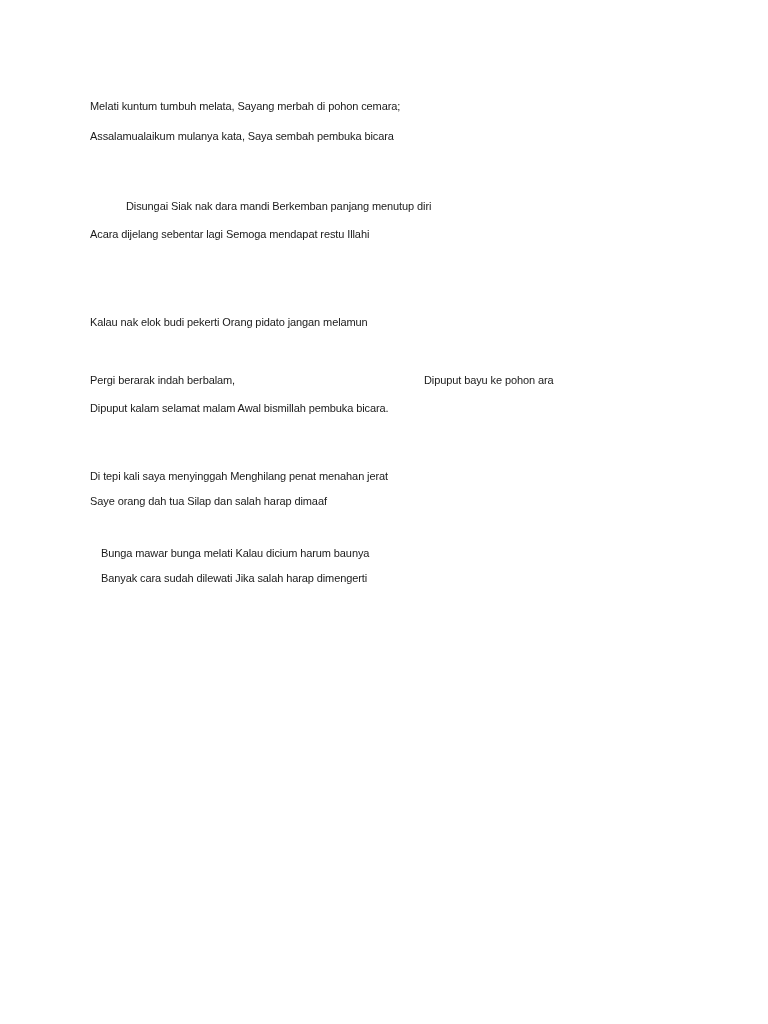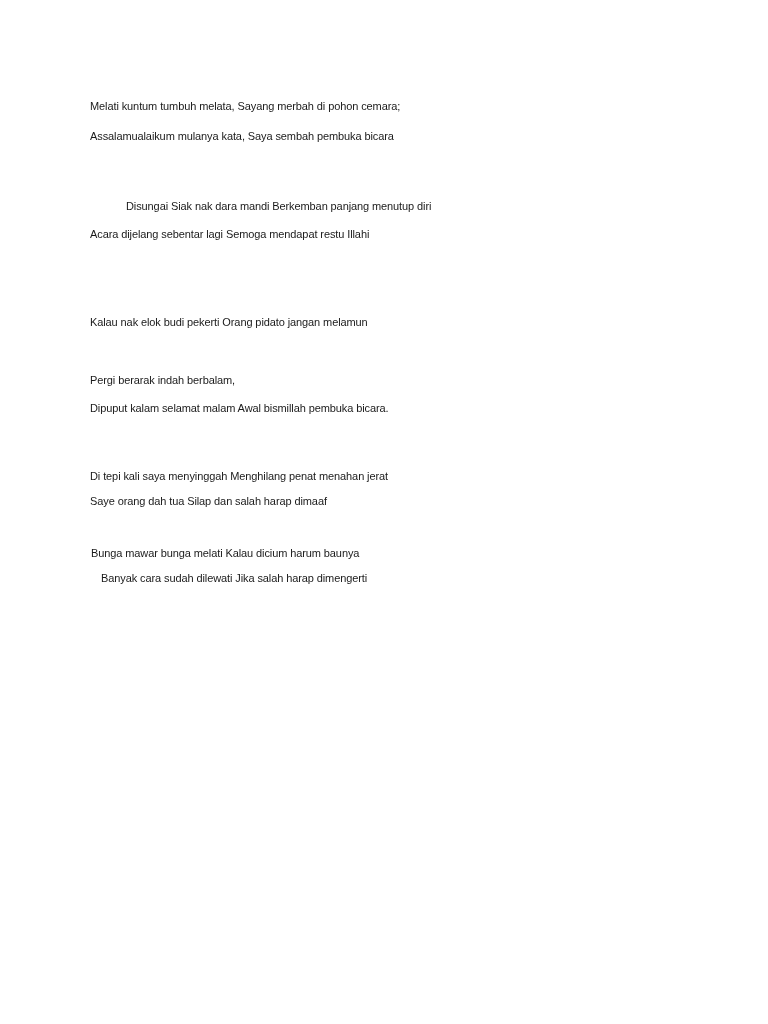--- a/index.html
+++ b/index.html
@@ -36,21 +36,22 @@
 
   <div class="line" style="left:90px; top:96px;">Melati kuntum tumbuh melata, Sayang merbah di pohon cemara;</div>
   <div class="line" style="left:90px; top:126px;">Assalamualaikum mulanya kata, Saya sembah pembuka bicara</div>
 
   <div class="line" style="left:106px; top:196px;margin-left:20px;">Disungai Siak nak dara mandi Berkemban panjang menutup diri</div>
   <div class="line" style="left:90px; top:224px;">Acara dijelang sebentar lagi Semoga mendapat restu Illahi</div>
 
   <div class="line" style="left:90px; top:312px;">Kalau nak elok budi pekerti Orang pidato jangan melamun</div>
 
   <div class="line" style="left:90px; top:370px;">Pergi berarak indah berbalam,</div>
+  <div class="line" style="left:424px; top:370px;">Dipuput bayu ke pohon ara</div>
   <div class="line" style="left:90px; top:398px;">Dipuput kalam selamat malam Awal bismillah pembuka bicara.</div>
 
   <div class="line" style="left:90px; top:466px;">Di tepi kali saya menyinggah Menghilang penat menahan jerat</div>
   <div class="line" style="left:90px; top:491px;">Saye orang dah tua Silap dan salah harap dimaaf</div>
 
-  <div class="line" style="left:91px; top:543px;">Bunga mawar bunga melati Kalau dicium harum baunya</div>
+  <div class="line" style="left:101px; top:543px;">Bunga mawar bunga melati Kalau dicium harum baunya</div>
   <div class="line" style="left:101px; top:568px;">Banyak cara sudah dilewati Jika salah harap dimengerti</div>
 
 </div>
 
 </body></html>

